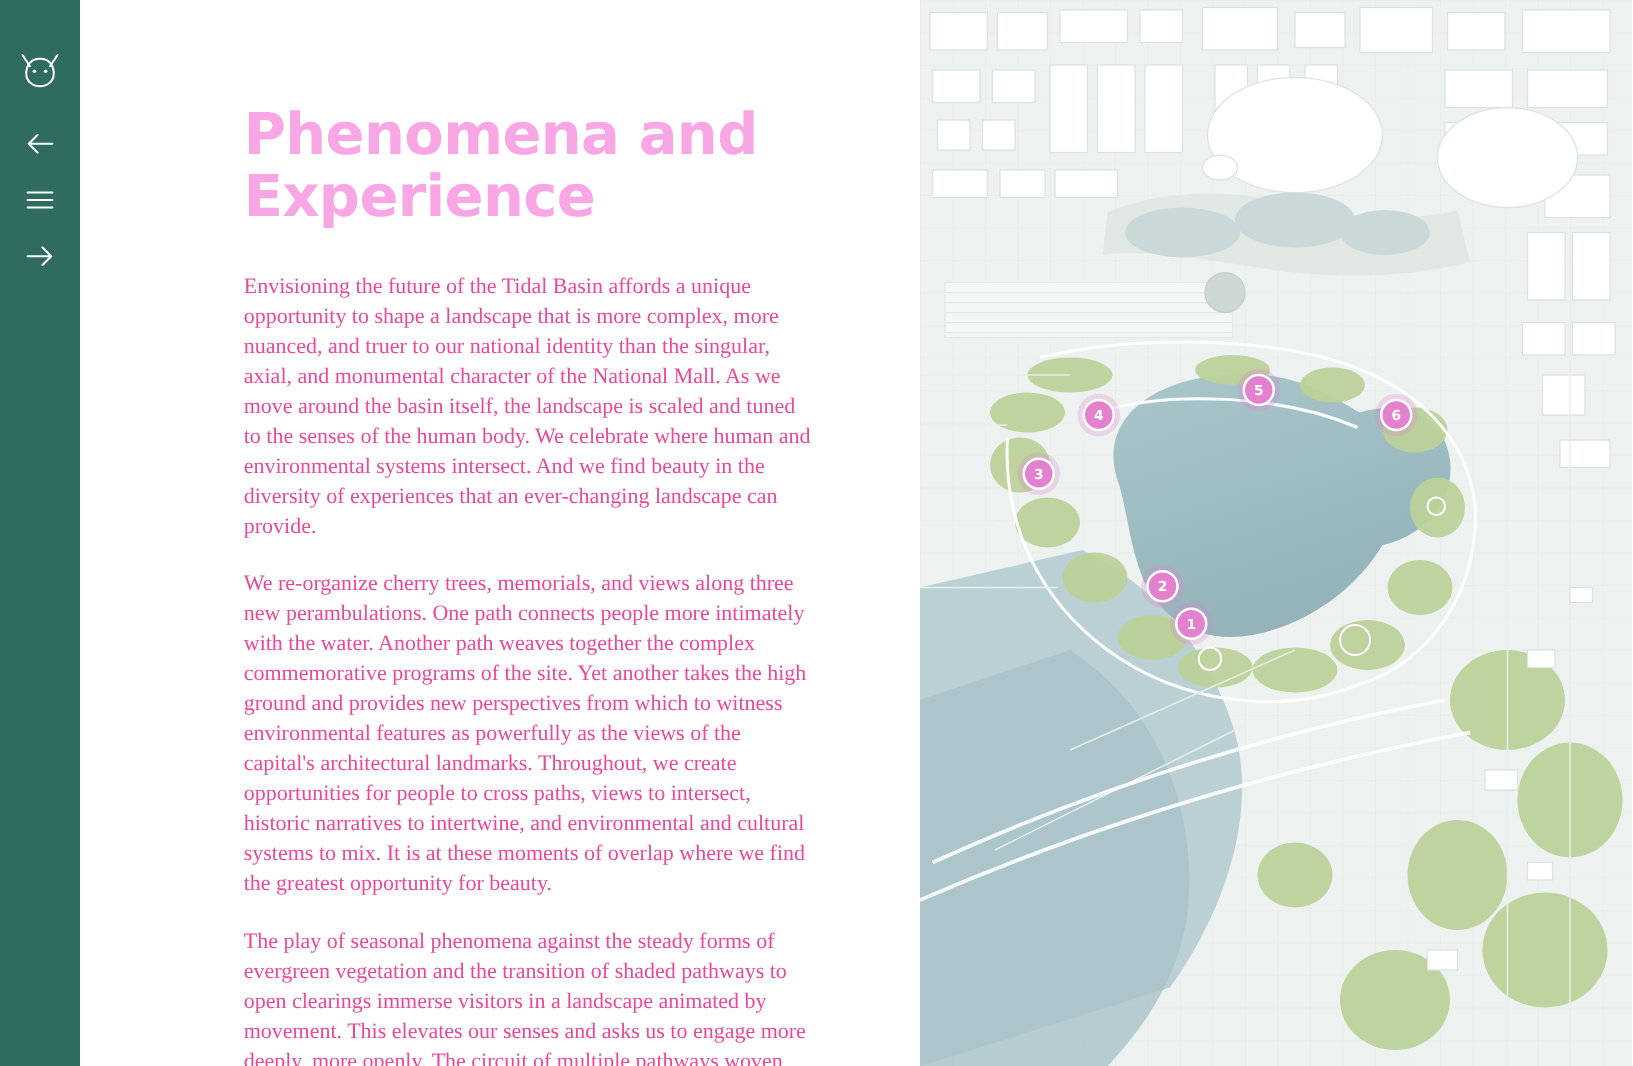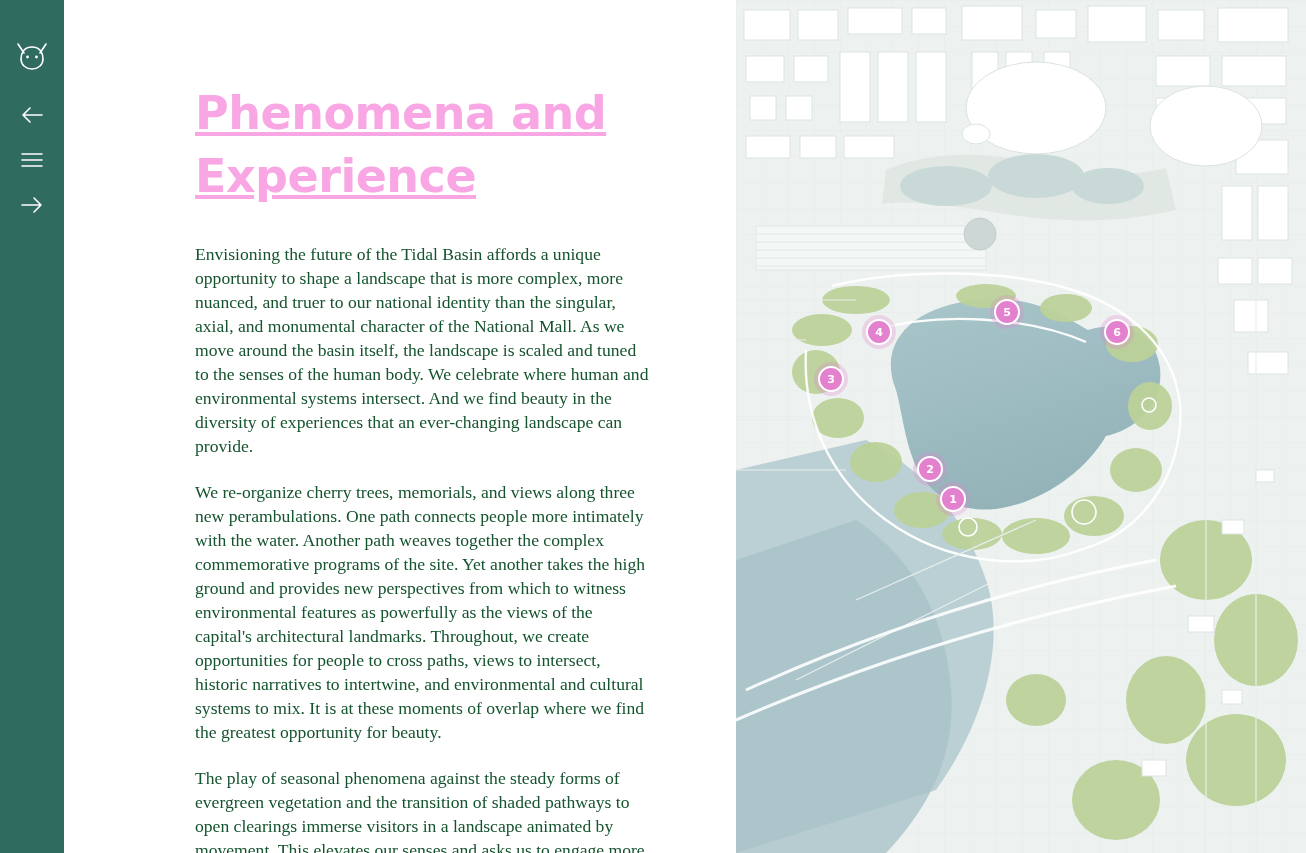--- a/index.html
+++ b/index.html
@@ -62,31 +62,30 @@
     left: 131px;
     top: 0;
     width: 470px;
     padding-top: 82px;
   }
   .article h1 {
     margin: 0 0 34px 0;
     font-family: "DejaVu Sans", sans-serif;
     font-weight: 700;
     font-size: 46px;
-    line-height: 63px;
+    line-height: 50px;
     letter-spacing: -0.5px;
     color: #f9a6e4;
-    text-decoration: underline;
   }
   .article p {
     margin: 0 16px 22px 0;
     font-family: "Liberation Serif", serif;
     font-size: 17.6px;
     line-height: 24px;
-    color: #14532d;
+    color: #ec4899;
   }
 
   
   .map-panel {
     position: absolute;
     right: 0;
     top: 0;
     width: 570px;
     height: 853px;
     overflow: hidden;

